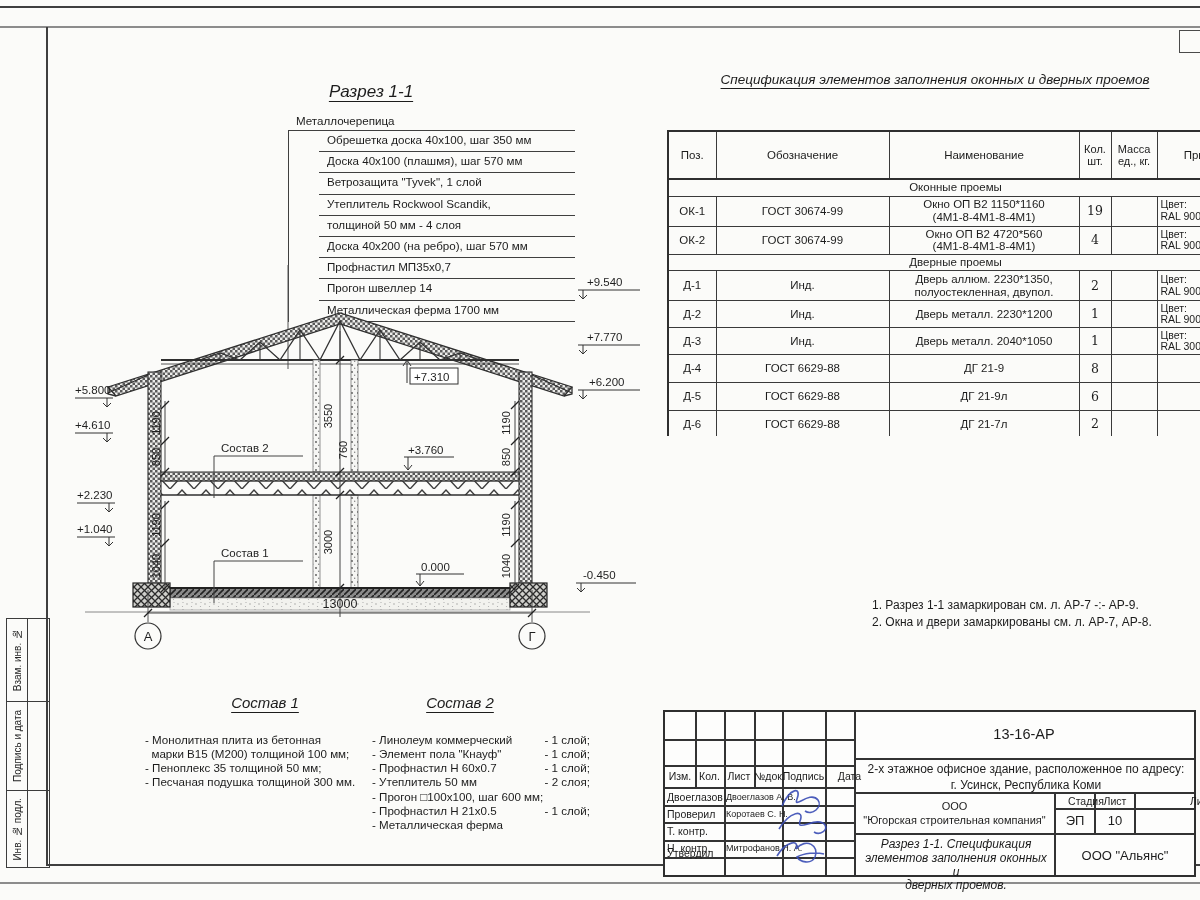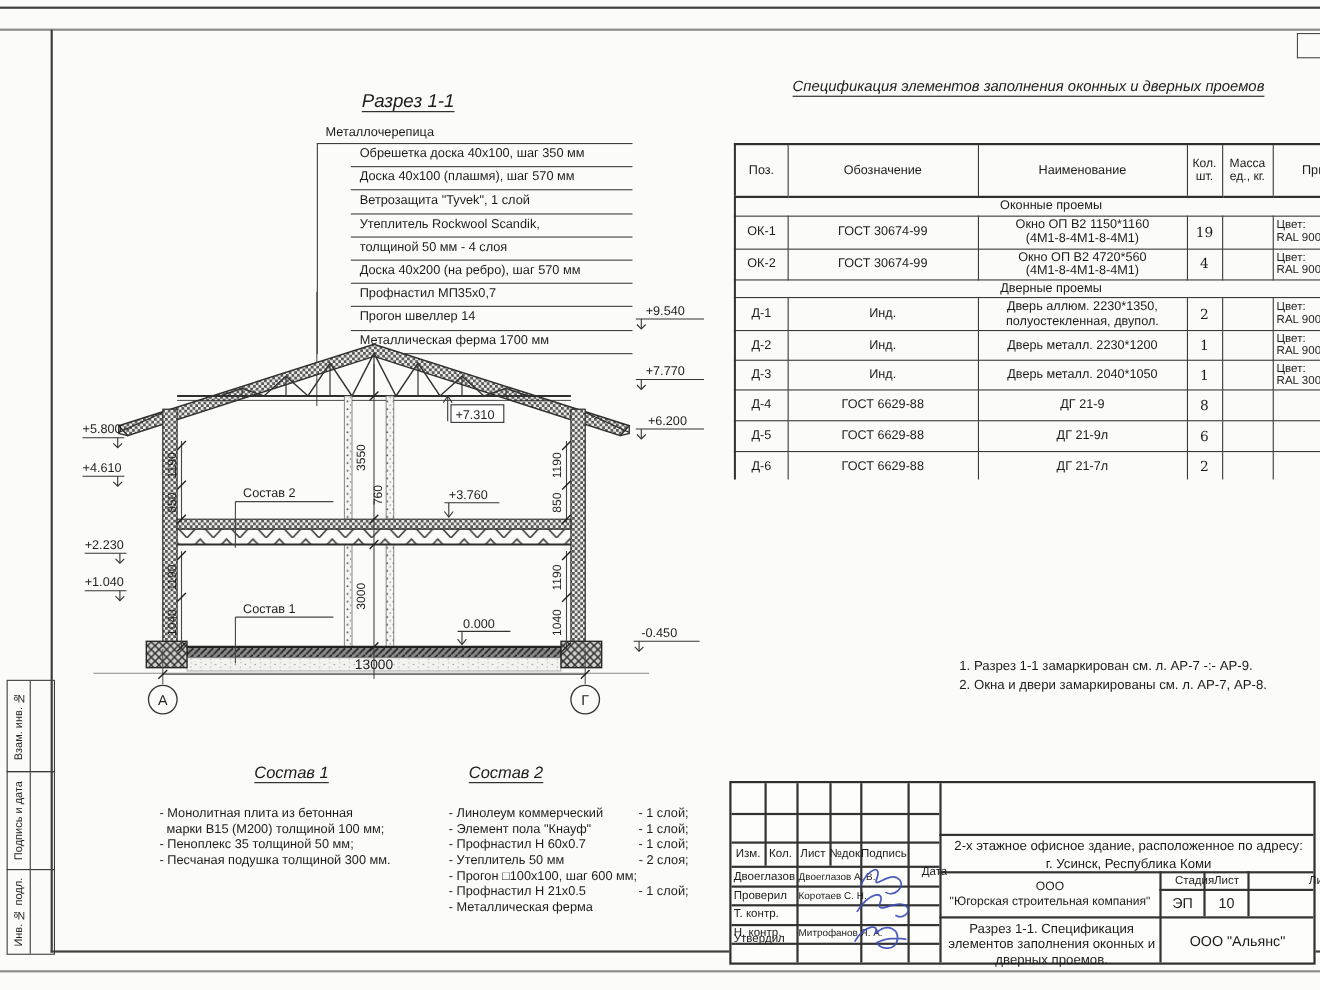--- a/index.html
+++ b/index.html
@@ -23,21 +23,21 @@
   #spec-table{border-collapse:collapse;table-layout:fixed;width:575px;border:2px solid #2f2f2f;}
   #spec-table td{border:1px solid #3a3a3a;text-align:center;vertical-align:middle;
                  padding:1px 3px;font-size:11.5px;line-height:1.12;}
   #spec-table tr.hdr td{border-bottom:2px solid #2f2f2f;font-size:11.5px;}
   #spec-table td.note{ text-align:left;font-size:10.5px;}
   #spec-table td.qty{font-family:"DejaVu Serif",serif;font-size:12.5px;}
   #spec-table td.sect{border-left:none;border-right:none;}
   
   .sost-title{font-size:15px;}
   #sostav1-list{left:145px;top:733px;font-size:11.6px;line-height:1.22;}
-  #sostav2-list{left:372px;top:733px;width:218px;font-size:11.6px;line-height:1.22;margin-left:36px;}
+  #sostav2-list{left:372px;top:733px;width:218px;font-size:11.6px;line-height:1.22;}
   #sostav2-list .row{display:flex;justify-content:space-between;}
   
   #notes{left:872px;top:597px;font-size:12px;line-height:1.4;}
   
   .side-box{position:absolute;left:6px;width:42px;border:1.5px solid #3c3c3c;display:flex;}
   .side-box .lbl{width:20px;border-right:1.5px solid #3c3c3c;display:flex;align-items:center;justify-content:center;}
   .vlabel{writing-mode:vertical-rl;transform:rotate(180deg);font-size:10px;color:#222;}
   
   #tb{left:663px;top:710px;width:529px;height:163px;border:2px solid #2f2f2f;background:#fdfdfc;}
   .tbl{position:absolute;background:#333;}
@@ -453,42 +453,43 @@
   <div class="tbl" style="left:389px;top:80px;width:2px;height:83px;"></div>
   <div class="tbl" style="left:429px;top:80px;width:1.5px;height:41px;"></div>
   <div class="tbl" style="left:469px;top:80px;width:1.5px;height:41px;"></div>
   <div class="tbl" style="left:389px;top:96px;width:140px;height:1.5px;"></div>
 
   <div class="tbt" style="left:0;top:59px;width:30px;text-align:center;">Изм.</div>
   <div class="tbt" style="left:30px;top:59px;width:29px;text-align:center;">Кол.</div>
   <div class="tbt" style="left:59px;top:59px;width:30px;text-align:center;">Лист</div>
   <div class="tbt" style="left:89px;top:59px;width:28px;text-align:center;">№док.</div>
   <div class="tbt" style="left:117px;top:59px;width:43px;text-align:center;">Подпись</div>
-  <div class="tbt" style="left:160px;top:75px;width:49px;text-align:center;">Дата</div>
+  <div class="tbt" style="left:160px;top:59px;width:49px;text-align:center;">Дата</div>
 
   <div class="tbt" style="left:2px;top:80px;">Двоеглазов</div>
   <div class="tbt" style="left:61px;top:81px;font-size:9px;">Двоеглазов А. В.</div>
   <div class="tbt" style="left:2px;top:97px;">Проверил</div>
   <div class="tbt" style="left:61px;top:98px;font-size:9px;">Коротаев С. Н.</div>
   <div class="tbt" style="left:2px;top:114px;">Т. контр.</div>
   <div class="tbt" style="left:2px;top:131px;">Н. контр.</div>
   <div class="tbt" style="left:61px;top:132px;font-size:9px;">Митрофанов Я. А.</div>
   <div class="tbt" style="left:2px;top:136px;">Утвердил</div>
 
+  <div class="tbt" style="left:189px;top:15px;width:340px;text-align:center;font-size:14.5px;">13-16-АР</div>
   <div class="tbt prel" style="left:196px;top:50px;width:330px;font-size:12px;line-height:1.3;">2-х этажное офисное здание, расположенное по адресу:
 г. Усинск, Республика Коми</div>
   <div class="tbt prel" style="left:191px;top:88px;width:197px;text-align:center;font-size:11px;line-height:1.25;">ООО
 "Югорская строительная компания"</div>
   <div class="tbt" style="left:391px;top:84px;width:60px;text-align:center;">Стадия</div>
   <div class="tbt" style="left:431px;top:84px;width:38px;text-align:center;">Лист</div>
   <div class="tbt" style="left:471px;top:84px;width:56px;text-align:right;padding-left:32px;">Листов</div>
   <div class="tbt" style="left:391px;top:102px;width:38px;text-align:center;font-size:13px;">ЭП</div>
   <div class="tbt" style="left:431px;top:102px;width:38px;text-align:center;font-size:13px;">10</div>
   <div class="tbt" style="left:471px;top:102px;width:56px;text-align:center;font-size:13px;"></div>
-  <div class="tbt prel" style="left:196px;top:126px;width:190px;font-size:12px;line-height:1.15;">Разрез 1-1. Спецификация
+  <div class="tbt prel" style="left:196px;top:126px;width:190px;font-size:12px;line-height:1.15;font-style:italic;">Разрез 1-1. Спецификация
 элементов заполнения оконных и
 дверных проемов.</div>
   <div class="tbt" style="left:391px;top:137px;width:138px;text-align:center;font-size:13px;">ООО "Альянс"</div>
 </div>
 
 <svg class="abs" style="left:770px;top:782px;" width="78" height="90" viewBox="0 0 78 90">
   <g fill="none" stroke="#3a4db5" stroke-width="1.6" opacity="0.9">
     <path d="M12,24 C20,6 32,4 27,17 C23,28 40,8 48,18 C53,25 42,34 35,29"></path>
     <path d="M9,47 C20,29 35,27 30,39 C26,51 48,33 55,43 C58,48 50,54 44,50"></path>
     <path d="M7,74 C16,59 30,57 26,67 C36,55 50,64 45,75 C41,83 30,80 27,75 C34,71 46,70 54,72"></path>

